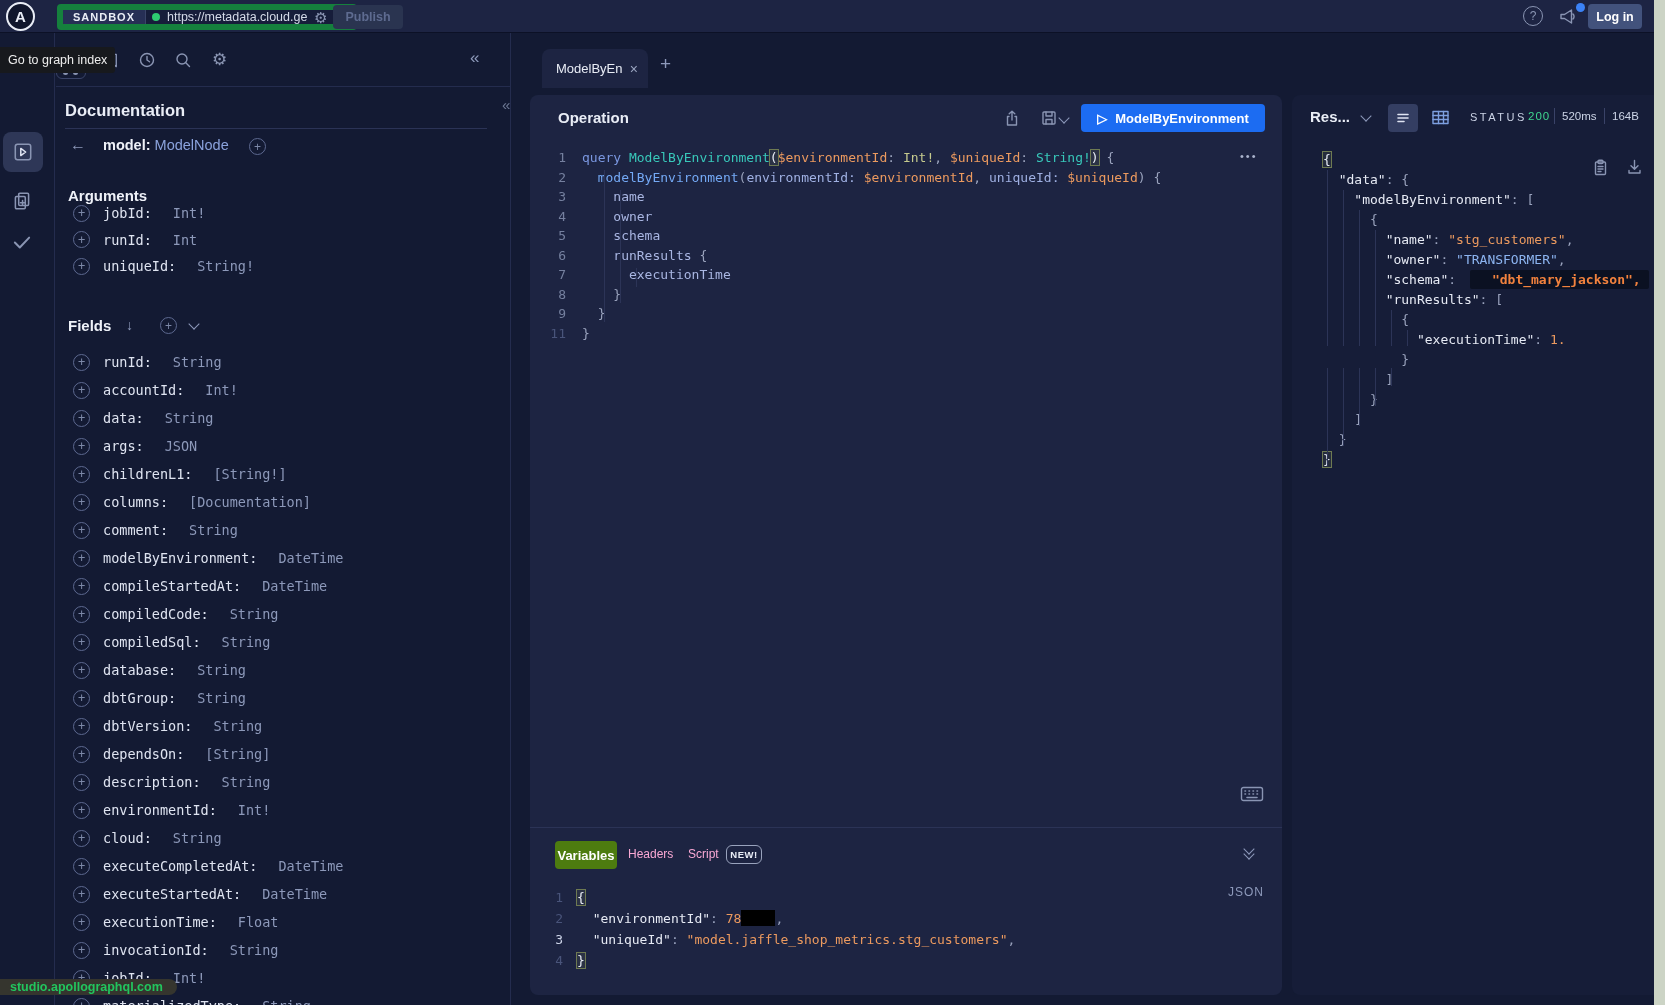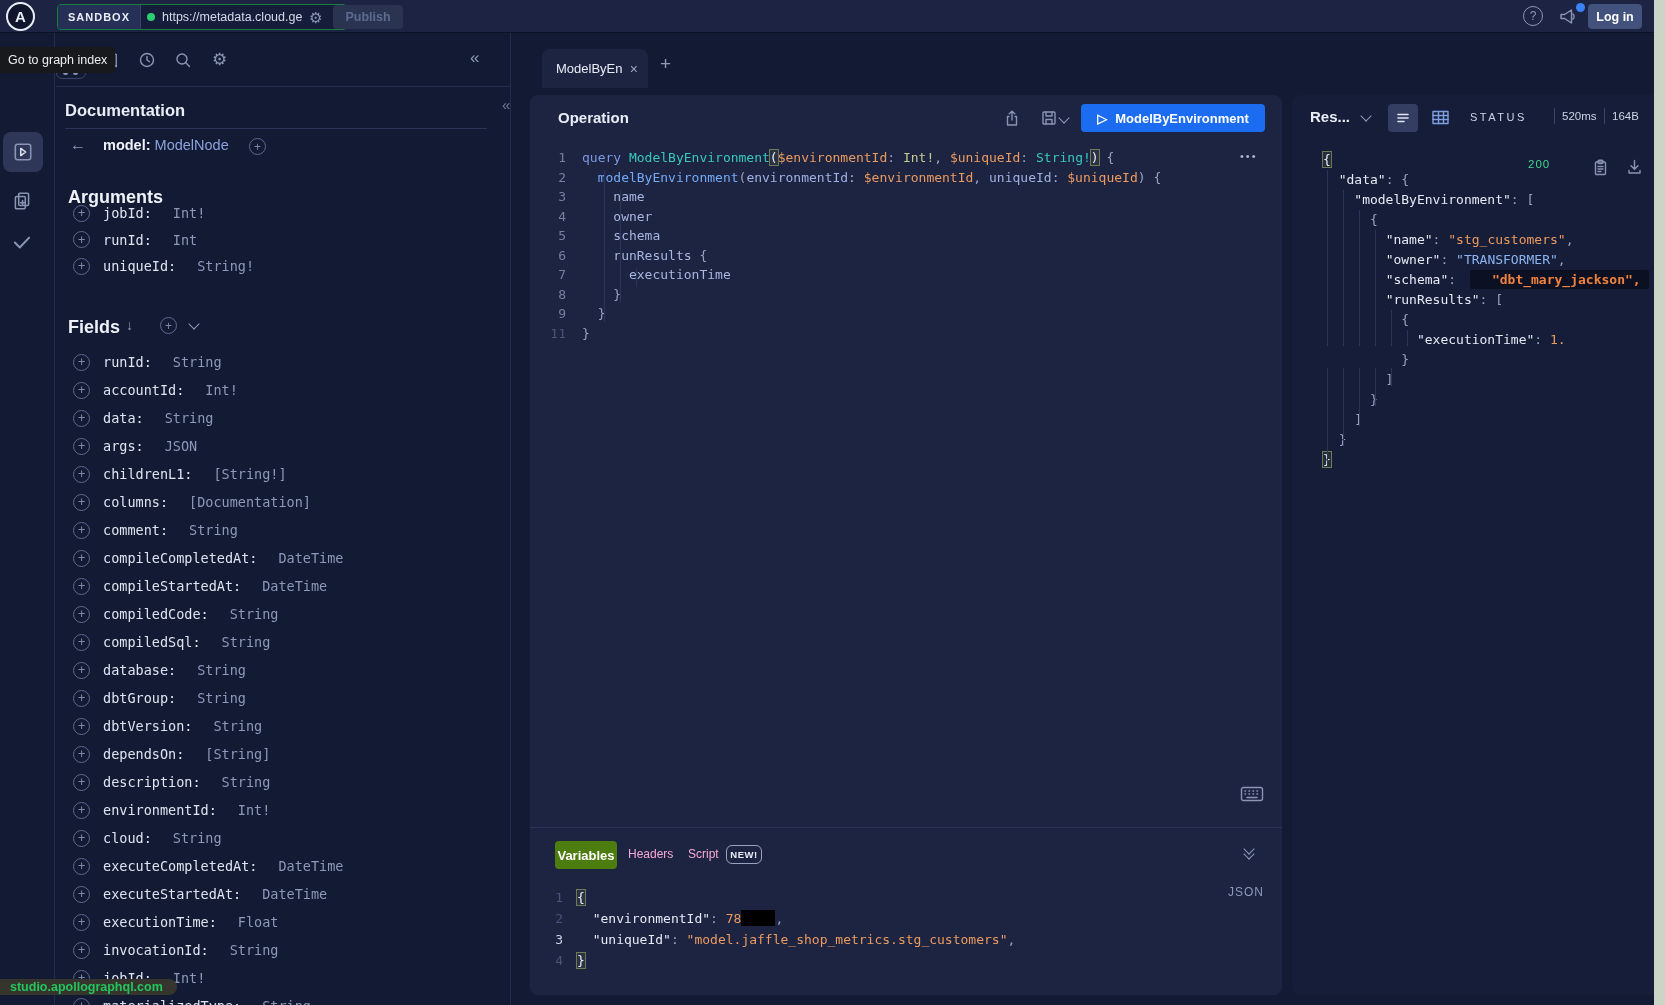--- a/index.html
+++ b/index.html
@@ -9,21 +9,21 @@
     background:#131a33; font-family:"Liberation Sans", sans-serif; color:#e9edf6;
   }
   .abs{position:absolute;}
   svg{display:block;}
   .ic{stroke:#8a95b3; fill:none; stroke-width:1.4; stroke-linecap:round; stroke-linejoin:round;}
 
   
   .topbar{left:0;top:0;width:1665px;height:33px;background:#1d2443;border-bottom:1px solid #0c1126;}
   .logo{left:6px;top:2px;width:29px;height:29px;border:2px solid #e9edf6;border-radius:50%;
         display:flex;align-items:center;justify-content:center;font-weight:bold;font-size:15px;background:#10162c;}
-  .addr{left:57px;top:4px;height:26px;display:flex;border:1px solid #15803d;border-radius:4px;overflow:hidden;}
+  .addr{left:57px;top:4px;height:26px;display:flex;border:6px solid #15803d;border-radius:4px;overflow:hidden;}
   .sandbox-pill{background:#262f55;border-right:1px solid #3a4468;padding:0 10px;display:flex;align-items:center;
         font-size:11px;font-weight:bold;letter-spacing:1px;color:#e9edf6;}
   .urlbox{background:#161d3a;width:205px;display:flex;align-items:center;padding:0 6px;gap:7px;}
   .gdot{width:8px;height:8px;border-radius:50%;background:#2ecc71;flex:none;}
   .urltext{font-size:12.5px;color:#d4dae8;white-space:nowrap;overflow:hidden;width:140px;}
   .gear-glyph{font-size:15px;color:#8a95b3;line-height:1;}
   .publish{left:333px;top:5px;width:70px;height:24px;background:#2a3450;border-radius:4px;color:#5e6b90;
         font-size:12.5px;font-weight:bold;display:flex;align-items:center;justify-content:center;}
   .help-ic{left:1523px;top:6px;width:20px;height:20px;border:1.4px solid #8a95b3;border-radius:50%;
         color:#8a95b3;font-size:12px;display:flex;align-items:center;justify-content:center;}
@@ -44,21 +44,21 @@
   .sidebar-divider-v{left:510px;top:33px;width:1px;height:972px;background:#242c4e;}
   .sb-head-divider{left:56px;top:86px;width:454px;height:1px;background:#242c4e;}
   .docs-title{left:65px;top:101px;font-size:16.5px;font-weight:bold;}
   .docs-rule{left:65px;top:128px;width:422px;height:1px;background:#2b3356;}
   .back-arrow{left:70px;top:136px;font-size:16px;color:#8d99ba;}
   .model-row{left:103px;top:137px;font-size:14.5px;}
   .model-field{font-weight:bold;color:#eef1f8;}
   .model-type{color:#8ba3dd;}
   .plus-circle{display:inline-flex;width:17px;height:17px;border:1.3px solid #5d6990;border-radius:50%;
         align-items:center;justify-content:center;color:#7d89a8;font-size:12px;line-height:1;flex:none;}
-  .section-h{font-size:18px;font-weight:bold;color:#eef1f8;}
+  .section-h{font-size:15px;font-weight:bold;color:#eef1f8;}
   .doc-row{display:flex;align-items:center;gap:13px;padding-left:73px;
         font-family:"DejaVu Sans Mono",monospace;font-size:13.5px;}
   .doc-row .fname{color:#dfe4f1;}
   .doc-row .ftype{color:#8d99ba;margin-left:8px;}
   #args-list .doc-row{height:26.5px;}
   #fields-list .doc-row{height:28px;}
   .fields-ctl{color:#8d99ba;font-size:14px;}
 
   
   .tooltip{left:0;top:47px;height:26px;background:#17191d;color:#ededed;font-size:12.5px;
@@ -114,21 +114,21 @@
   .json-label{left:1228px;top:885px;font-size:12px;letter-spacing:1px;color:#8d99ba;}
 
   
   .resp-panel{left:1292px;top:95px;width:373px;height:900px;background:#161d38;border-radius:8px;}
   .resp-title{left:1310px;top:108px;font-size:15px;font-weight:bold;}
   .resp-chev{left:1362px;top:112px;}
   .view-sel{left:1388px;top:104px;width:30px;height:28px;background:#343e62;border-radius:4px;
         display:flex;align-items:center;justify-content:center;}
   .tbl-ic{left:1431px;top:109px;}
   .stat-label{left:1470px;top:111px;font-size:11px;letter-spacing:2.5px;color:#ccd4e6;}
-  .stat-code{left:1528px;top:110px;font-size:11.5px;color:#3fd68f;letter-spacing:1px;margin-top:48px;}
+  .stat-code{left:1528px;top:110px;font-size:11.5px;color:#3fd68f;letter-spacing:1px;}
   .stat-sep{top:108px;width:1px;height:16px;background:#3a4368;}
   .stat-num{top:110px;font-size:11.5px;color:#ccd4e6;}
   .resp-body{left:1294px;top:150px;width:358px;}
   .resp .cl{padding-left:29px;}
 
   .scrollbar{left:1654px;top:0;width:11px;height:1005px;background:#ccd4c5;}
 </style>
 </head>
 <body>
 
@@ -270,21 +270,21 @@
         <span class="fname">columns:</span>
         <span class="ftype">[Documentation]</span>
       </div>
       <div class="doc-row">
         <span class="plus-circle">+</span>
         <span class="fname">comment:</span>
         <span class="ftype">String</span>
       </div>
       <div class="doc-row">
         <span class="plus-circle">+</span>
-        <span class="fname">compileCompletedAt:</span>
+        <span class="fname">modelByEnvironment:</span>
         <span class="ftype">DateTime</span>
       </div>
       <div class="doc-row">
         <span class="plus-circle">+</span>
         <span class="fname">compileStartedAt:</span>
         <span class="ftype">DateTime</span>
       </div>
       <div class="doc-row">
         <span class="plus-circle">+</span>
         <span class="fname">compiledCode:</span>

